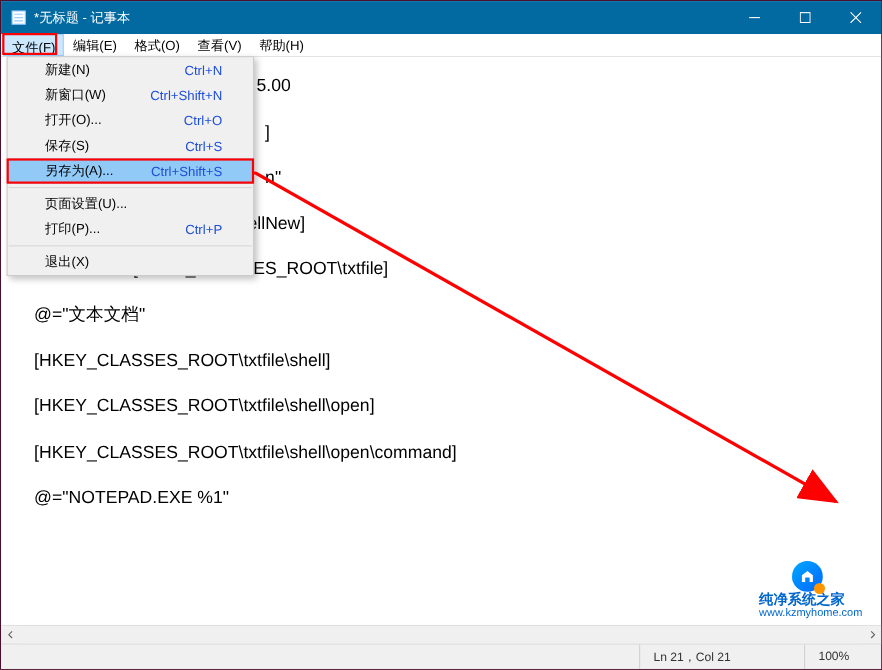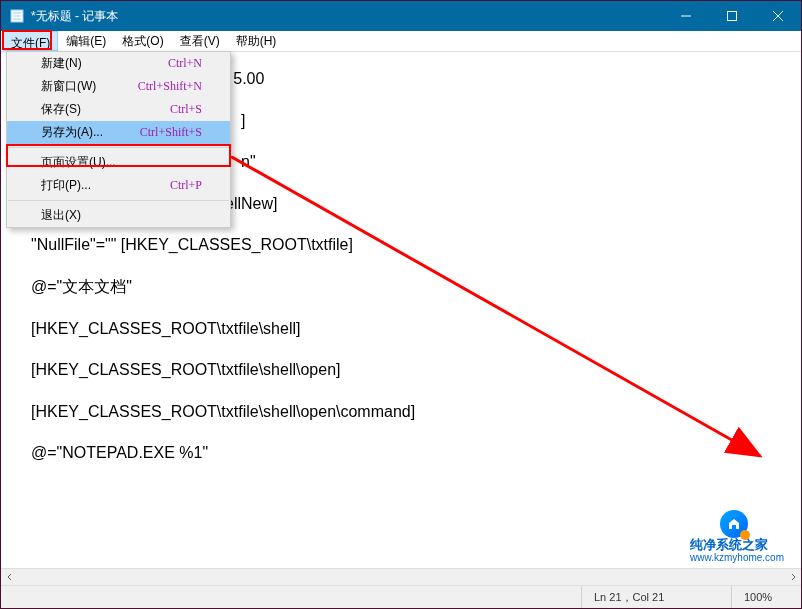--- a/index.html
+++ b/index.html
@@ -17,21 +17,21 @@
   .hscroll { height: 17px; background: #f0f0f0; border-top: 1px solid #ddd; display: flex; align-items: center; }
   .hscroll-btn { width: 17px; height: 17px; background: #f0f0f0; display: flex; align-items: center; justify-content: center; color: #666; }
   .hscroll-track { flex: 1; }
   .statusbar { height: 23px; background: #f0f0f0; border-top: 1px solid #ddd; display: flex; align-items: center; font-size: 11px; color: #333; }
   .statusbar-cell { border-left: 1px solid #d0d0d0; padding: 0 12px; height: 100%; display: flex; align-items: center; }
   .statusbar-spacer { flex: 1; }
   .dropdown { position: absolute; top: 51px; left: 6px; width: 225px; background: #f0f0f0; border: 1px solid #ccc; box-shadow: 3px 3px 6px rgba(0,0,0,0.25); z-index: 10; }
   .dd-item { display: flex; align-items: center; height: 23px; padding: 0 28px 0 34px; font-size: 12px; cursor: default; }
   .dd-item.highlighted { background: #91c9f7; }
   .dd-label { flex: 1; }
-  .dd-shortcut { color: #a21caf; font-family: Liberation Serif, serif; }
+  .dd-shortcut { color: #1d4ed8; }
   .dd-sep { height: 1px; background: #d7d7d7; margin: 3px 1px; }
   .red-frame-menu { position: absolute; top: 30px; left: 2px; width: 50px; height: 20px; border: 2px solid #ff0000; z-index: 20; pointer-events: none; }
   .red-frame-dd { position: absolute; top: 144px; left: 6px; width: 225px; height: 23px; border: 2px solid #ff0000; z-index: 20; pointer-events: none; }
   .red-arrow { position: absolute; top: 156px; left: 230px; z-index: 15; pointer-events: none; }
   .watermark { position: absolute; right: 18px; bottom: 46px; z-index: 30; display: flex; align-items: center; flex-direction: column; }
   .wm-icon { width: 28px; height: 28px; border-radius: 50%; background: linear-gradient(135deg,#00a8ff,#0066ff); display: flex; align-items: center; justify-content: center; margin-right: 6px; position: relative; }
   .wm-icon::after { content: ""; position: absolute; right: -2px; bottom: -2px; width: 10px; height: 10px; border-radius: 50%; background: #ff9500; }
   .wm-text { font-size: 13px; color: #0066cc; font-weight: bold; line-height: 1.1; }
   .wm-sub { font-size: 10px; color: #0066cc; }
 </style>
@@ -114,20 +114,24 @@
 <div class="dropdown">
   <div class="dd-item">
     <span class="dd-label">新建(N)</span>
     <span class="dd-shortcut">Ctrl+N</span>
   </div>
   <div class="dd-item">
     <span class="dd-label">新窗口(W)</span>
     <span class="dd-shortcut">Ctrl+Shift+N</span>
   </div>
   <div class="dd-item">
+    <span class="dd-label">打开(O)...</span>
+    <span class="dd-shortcut">Ctrl+O</span>
+  </div>
+  <div class="dd-item">
     <span class="dd-label">保存(S)</span>
     <span class="dd-shortcut">Ctrl+S</span>
   </div>
   <div class="dd-item highlighted">
     <span class="dd-label">另存为(A)...</span>
     <span class="dd-shortcut">Ctrl+Shift+S</span>
   </div>
   <div class="dd-sep"></div>
   <div class="dd-item">
     <span class="dd-label">页面设置(U)...</span>

